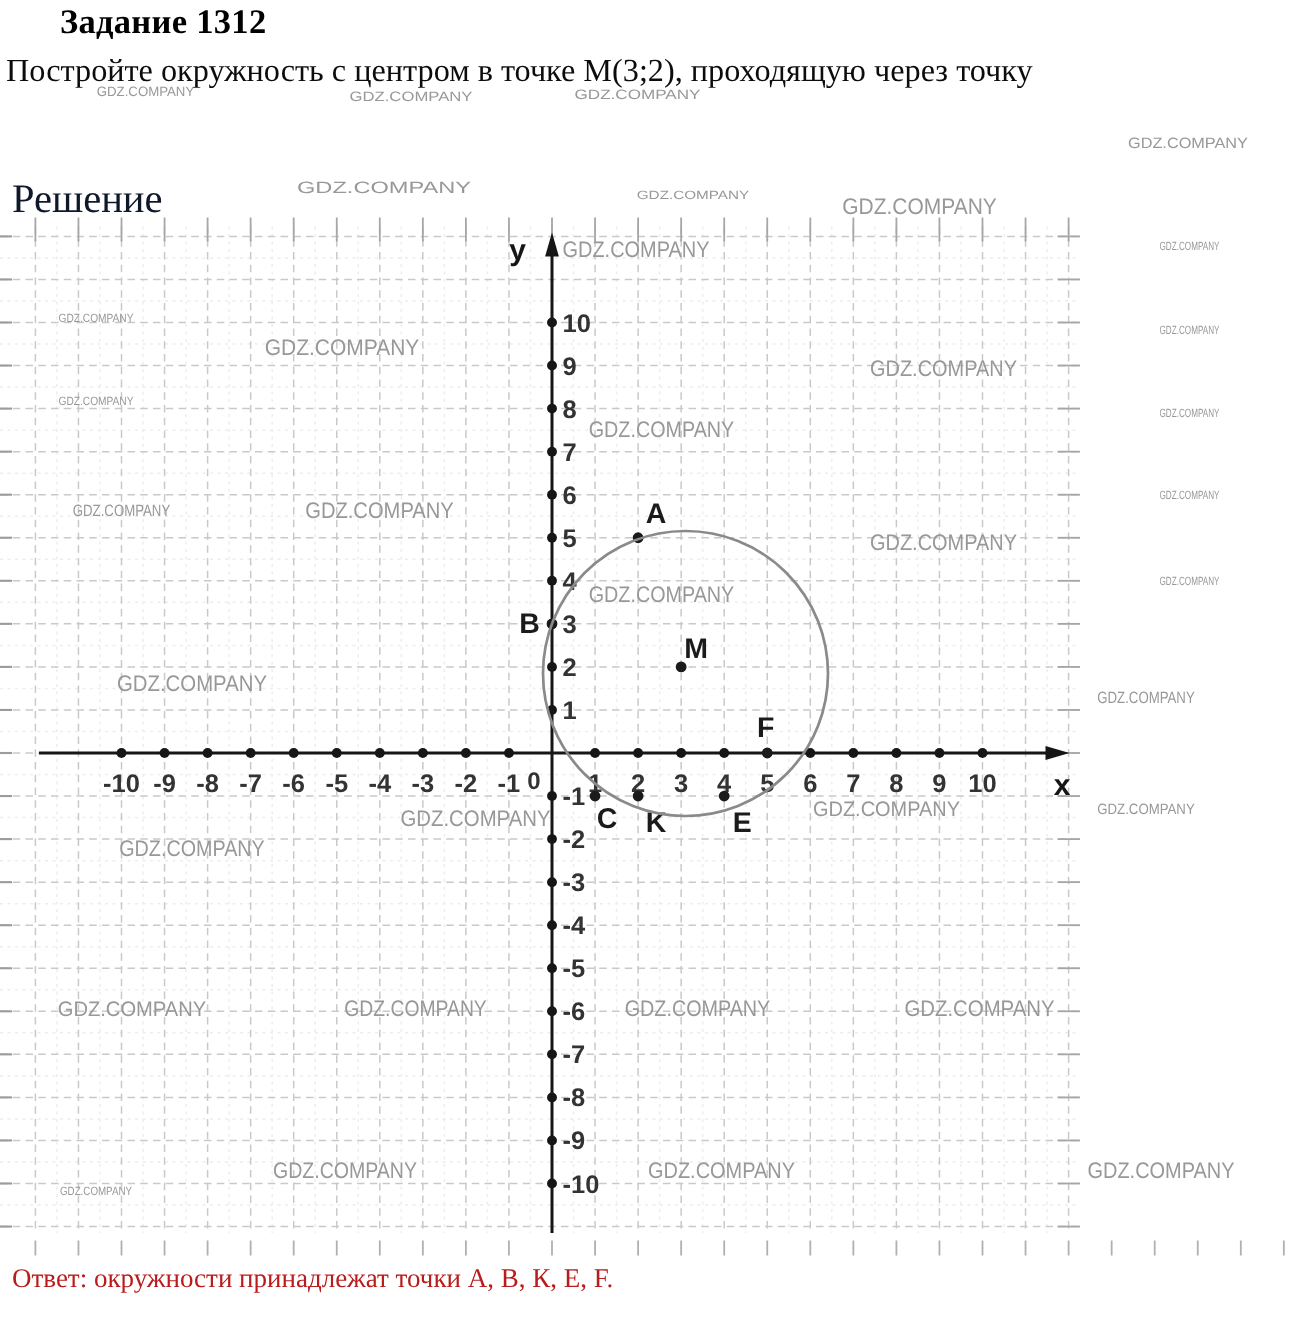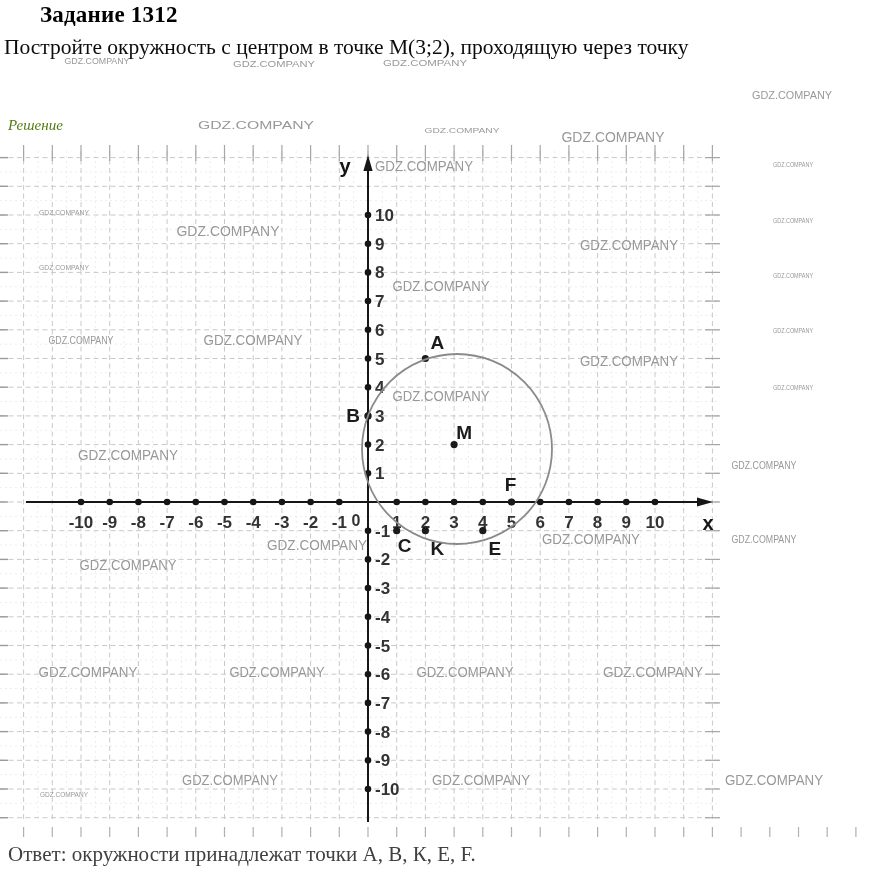--- a/index.html
+++ b/index.html
@@ -17,25 +17,25 @@
     letter-spacing:.2px;
     margin-left:32px;
   }
   .problem{
     left:4px;top:33px;width:856px;
     font-size:21.5px;line-height:28.5px;color:#0c0c0c;
   }
   .problem div{white-space:nowrap;}
   .solution{
     left:8px;top:117px;
-    font-size:15px;font-style:italic;color:#4d7c0f;
+    font-size:27px;color:#0f172a;
   }
   .answer{
     left:8px;top:842px;width:856px;
-    font-size:21px;color:#404040;white-space:nowrap;
+    font-size:18px;color:#b91c1c;white-space:nowrap;
   }
   #plane{left:0;top:0;}
   svg text{user-select:none;}
 </style>
 </head>
 <body>
 
 <svg id="plane" class="abs" width="869" height="885" viewBox="0 0 869 885">
     <g>
       <line x1="37.950000000000024" y1="151" x2="37.950000000000024" y2="822" stroke="#ededed" stroke-width="1" stroke-dasharray="2 3"></line>

